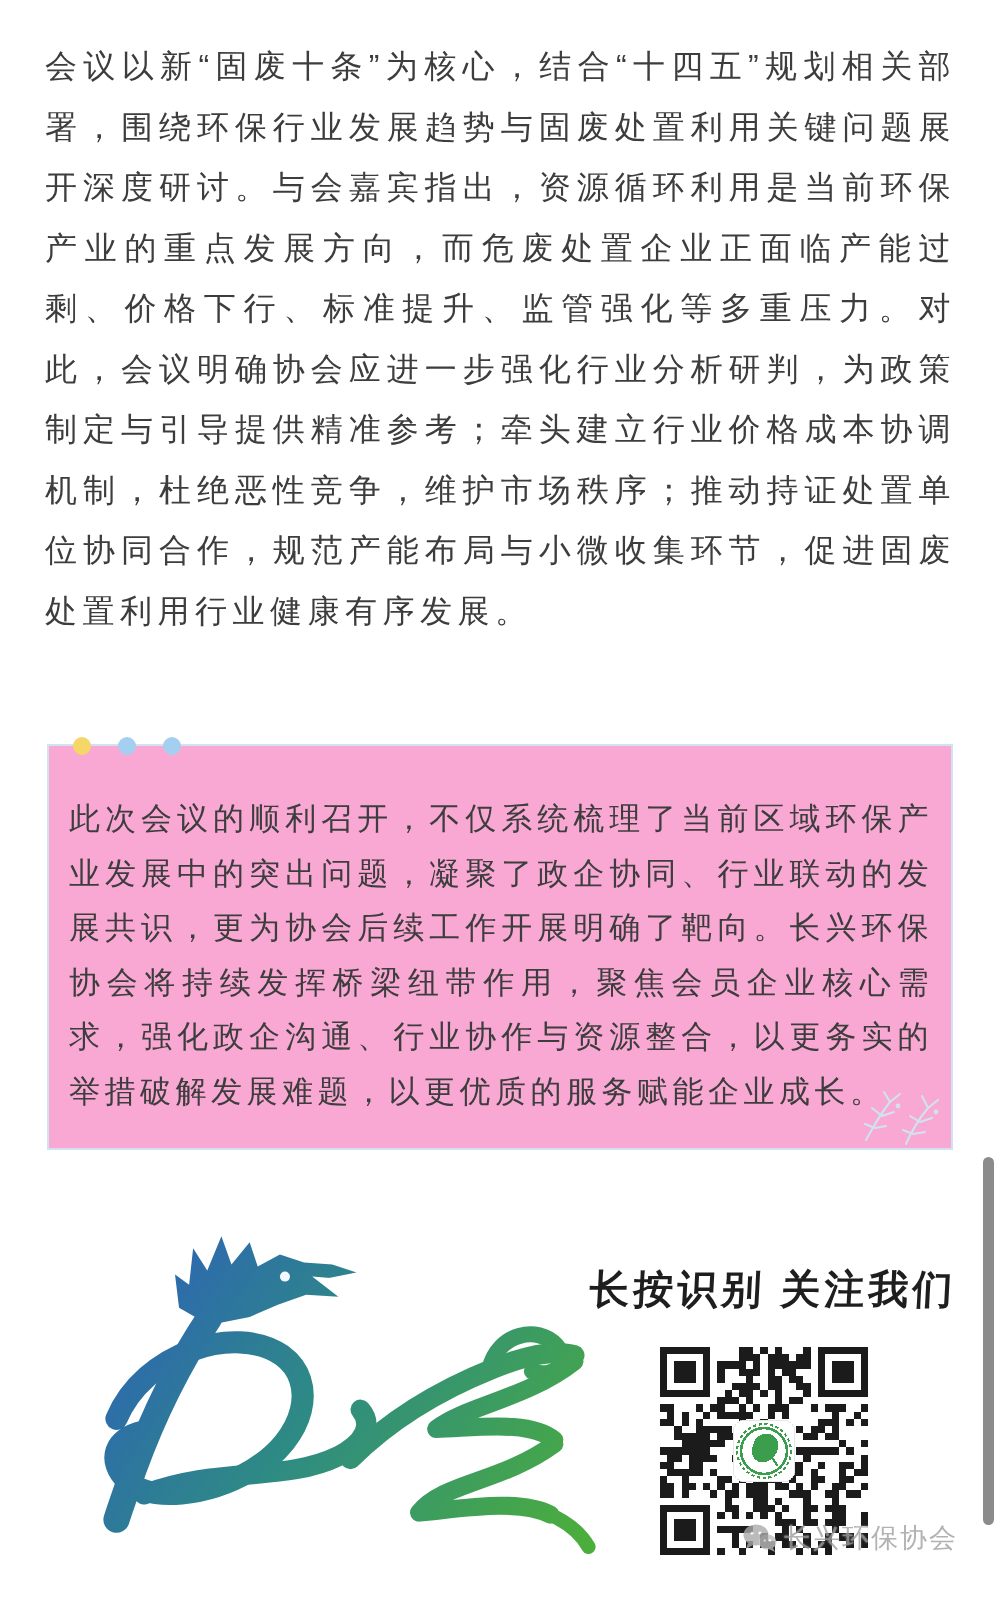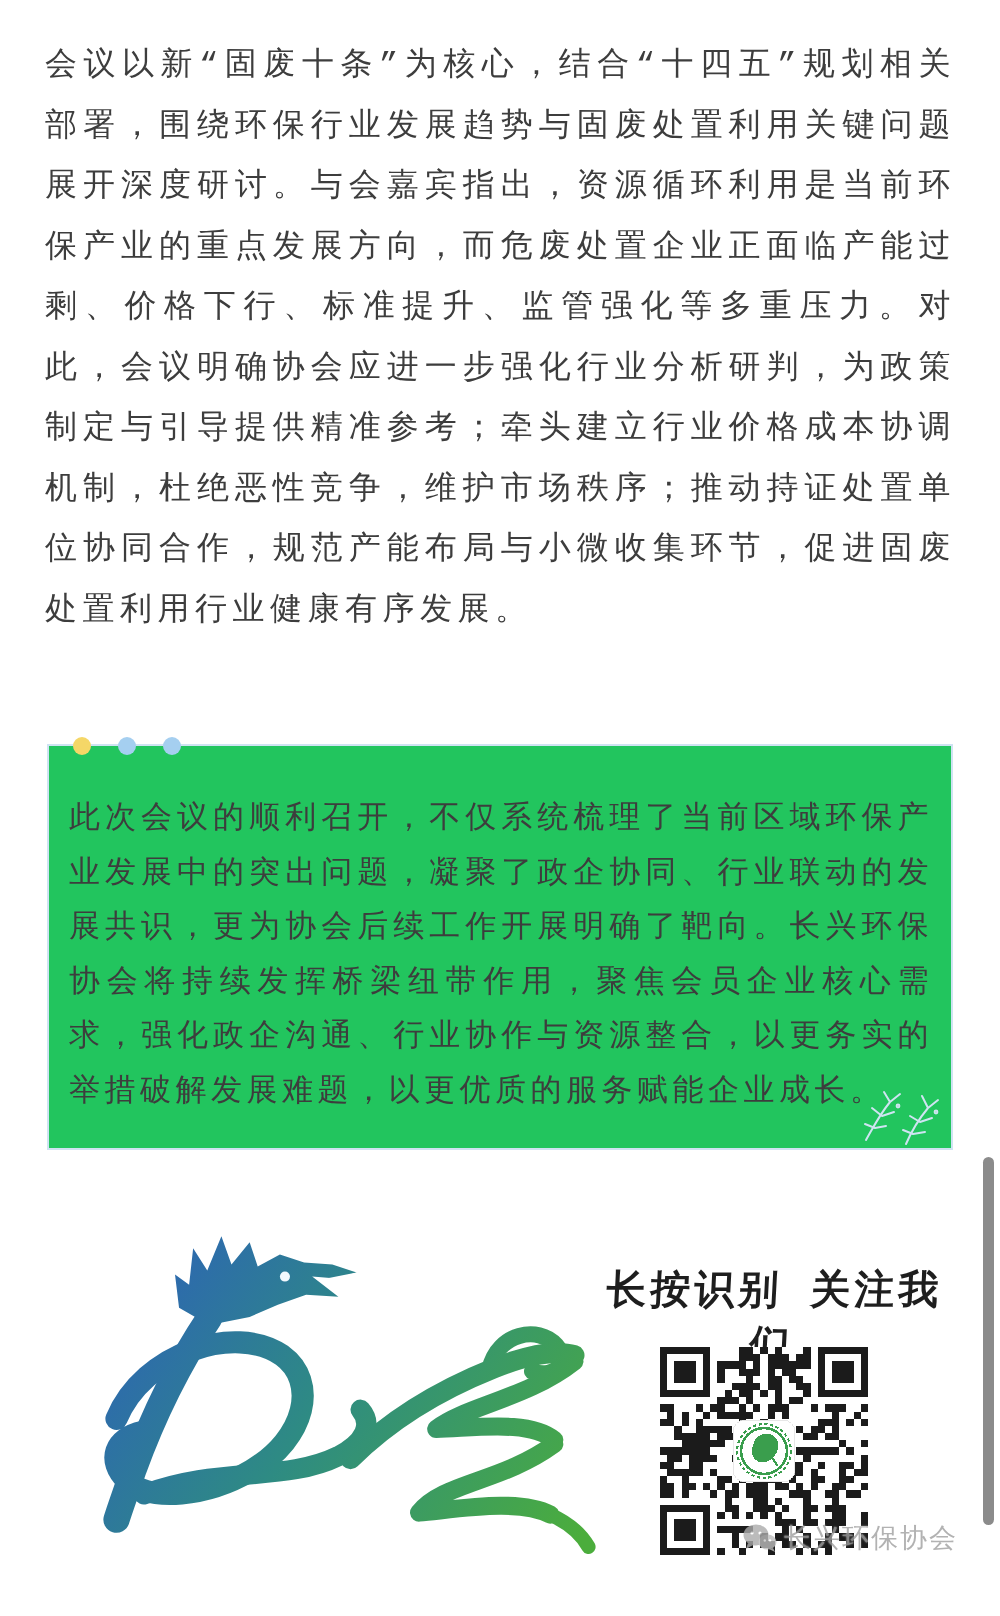--- a/index.html
+++ b/index.html
@@ -1,30 +1,30 @@
 <!DOCTYPE html>
 <html><head>
 <meta charset="utf-8">
 <style>
   html,body{margin:0;padding:0;background:#ffffff;}
   .page{
     position:relative;width:1000px;height:1616px;margin:0 auto;
     background:#ffffff;overflow:hidden;
-    font-family:Liberation Mono, monospace;
+    font-family:Liberation Sans, sans-serif;
   }
   
   .para{
     position:absolute;left:45px;top:36px;width:911px;
     font-size:32px;line-height:60.5px;letter-spacing:5.5px;
     text-align:justify;color:#3d3d3d;margin:0;
   }
   
   .callout{
     position:absolute;left:47px;top:744px;width:902px;height:402px;
-    border:2px solid #cfe3f2;background:#22c55e;
+    border:2px solid #cfe3f2;background:#f9a8d4;
   }
   .dot{position:absolute;top:-9px;width:18px;height:18px;border-radius:50%;}
   .dot1{left:24px;}
   .dot2{left:69px;}
   .dot3{left:114px;}
   .callout-text{
     position:absolute;left:20px;top:46px;width:864px;
     font-size:31px;line-height:54.5px;letter-spacing:4.5px;
     text-align:justify;color:#3d3d3d;margin:0;
   }

